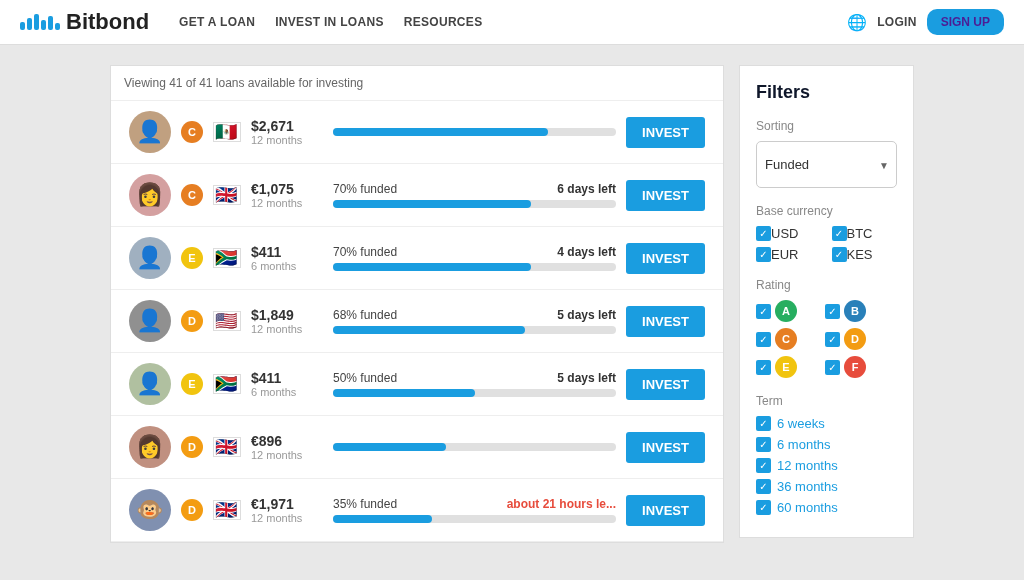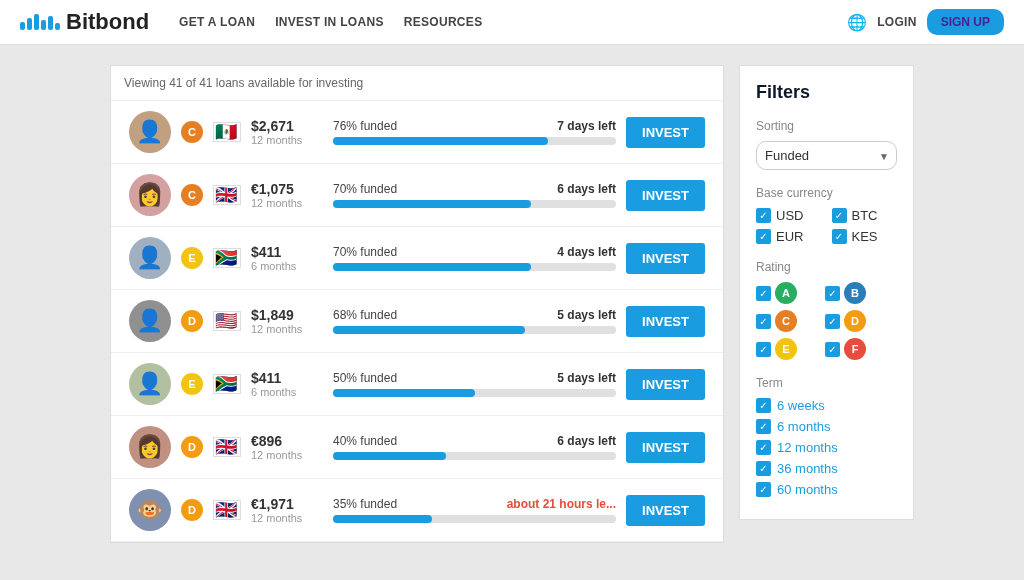--- a/index.html
+++ b/index.html
@@ -212,23 +212,23 @@
       font-size: 12px;
       color: #888;
       margin-bottom: 8px;
     }
     .filter-select-wrap {
       position: relative;
       margin-bottom: 16px;
     }
     .filter-select {
       width: 100%;
-      padding: 6px 8px;
+      padding: 15px 8px;
       border: 1px solid #ccc;
-      border-radius: 10px;
+      border-radius: 5px;
       appearance: none;
       font-size: 13px;
       color: #333;
       background: #fff;
       cursor: pointer;
     }
     .select-arrow {
       position: absolute;
       right: 8px;
       top: 50%;
@@ -239,21 +239,20 @@
     }
     .currency-grid {
       display: grid;
       grid-template-columns: 1fr 1fr;
       gap: 6px 10px;
       margin-bottom: 16px;
     }
     .check-item {
       display: flex;
       align-items: center;
-      gap: 5px;
       font-size: 13px;
       color: #333;
     }
     .check-box {
       width: 15px;
       height: 15px;
       background: #1a9de0;
       border-radius: 2px;
       display: flex;
       align-items: center;
@@ -351,24 +350,20 @@
     <div class="loan-avatar" style="background:#c0a080; font-size:22px;">
       👤
     </div>
     <div class="rating-badge rating-orange">C</div>
     <div class="flag">🇲🇽</div>
     <div class="loan-amount">
       <div class="amount">$2,671</div>
       <div class="term">12 months</div>
     </div>
     <div class="loan-progress">
-      <div class="progress-info">
-        <span class="funded-pct">76% funded</span>
-        <span class="days-left">7 days left</span>
-      </div>
       <div class="progress-bar-bg">
         <div class="progress-bar-fill" style="width:76%"></div>
       </div>
     </div>
     <button class="invest-btn">INVEST</button>
   </div>
         <div class="loan-row">
     <div class="loan-avatar" style="background:#d4a0a0; font-size:22px;">
       👩
     </div>
@@ -456,24 +451,20 @@
     <div class="loan-avatar" style="background:#c09080; font-size:22px;">
       👩
     </div>
     <div class="rating-badge rating-gold">D</div>
     <div class="flag">🇬🇧</div>
     <div class="loan-amount">
       <div class="amount">€896</div>
       <div class="term">12 months</div>
     </div>
     <div class="loan-progress">
-      <div class="progress-info">
-        <span class="funded-pct">40% funded</span>
-        <span class="days-left">6 days left</span>
-      </div>
       <div class="progress-bar-bg">
         <div class="progress-bar-fill" style="width:40%"></div>
       </div>
     </div>
     <button class="invest-btn">INVEST</button>
   </div>
         <div class="loan-row">
     <div class="loan-avatar" style="background:#8090b0; font-size:22px;">
       🐵
     </div>

